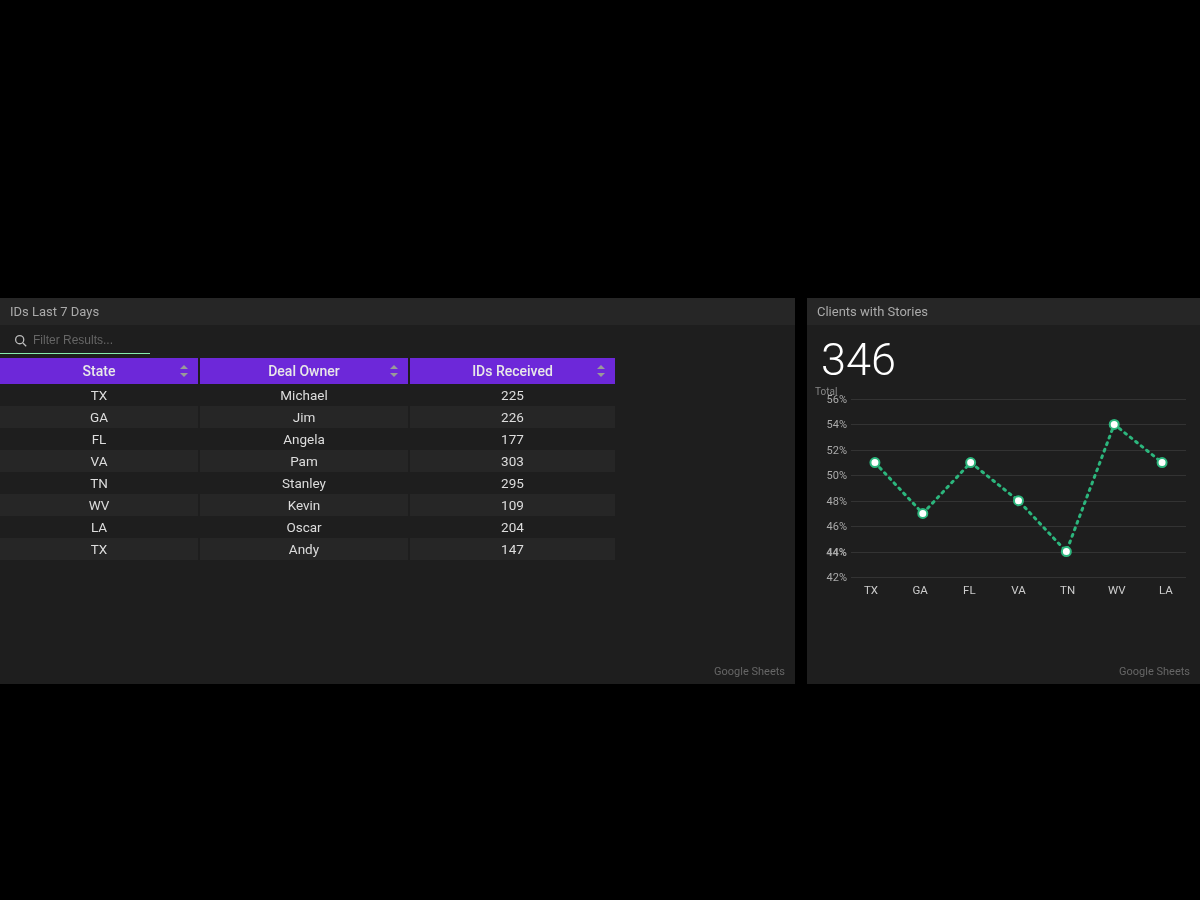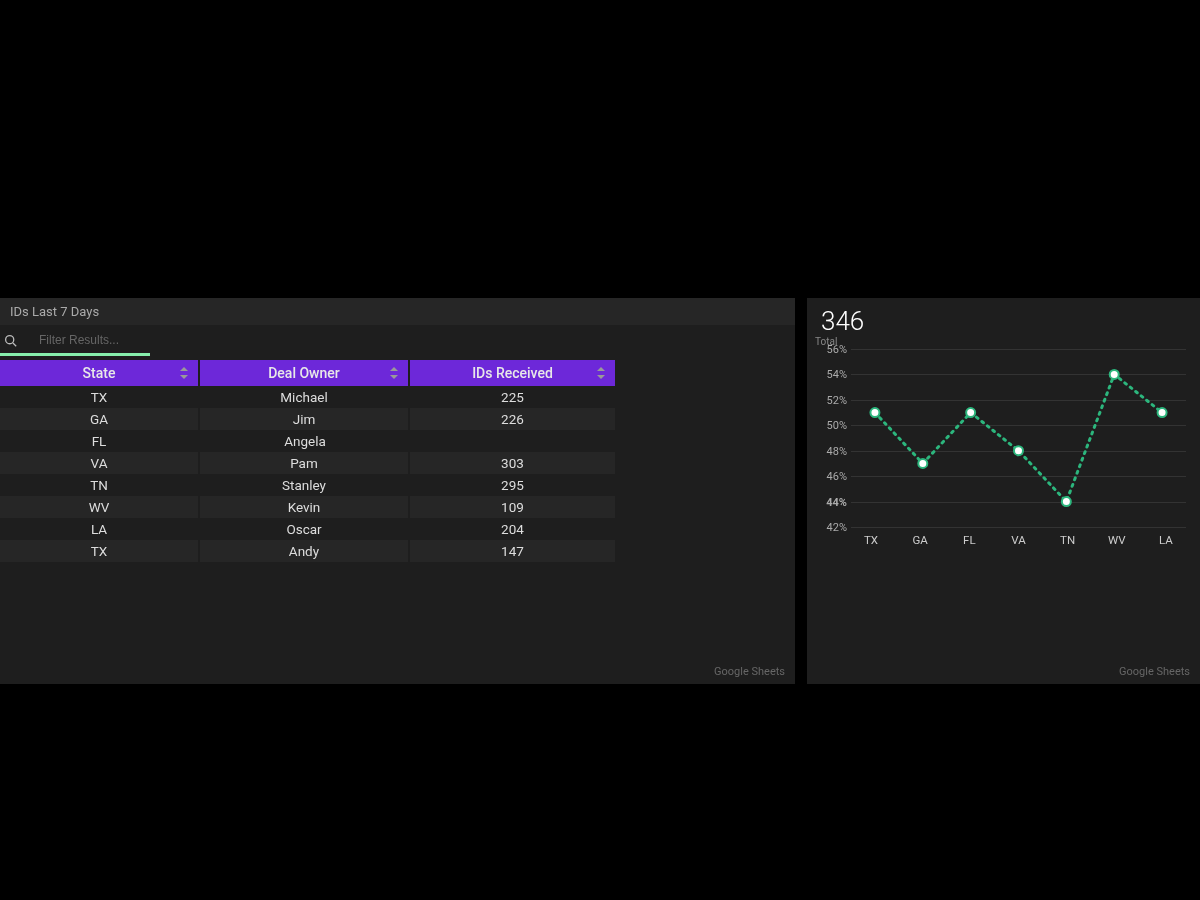--- a/index.html
+++ b/index.html
@@ -37,26 +37,26 @@
   .panel-body { flex: 1; position: relative; }
   .panel-footer {
     text-align: right;
     font-size: 11px;
     color: #666;
     padding: 4px 10px 6px;
   }
 
   
   .filter-wrap {
-    padding: 8px 4px 6px;
+    padding: 8px 14px 6px;
     display: flex;
     align-items: center;
-    gap: 22px;
+    gap: 6px;
     width: 150px;
-    border-bottom: 3px solid #86efac;
+    border-bottom: 1px solid #86efac;
     margin-bottom: 4px;
   }
   .filter-input {
     background: transparent;
     border: none;
     outline: none;
     color: #ccc;
     font-size: 12px;
     width: 110px;
   }
@@ -93,21 +93,21 @@
     top: 50%;
     transform: translateY(-50%);
     width: 8px; height: 12px;
   }
   .tbl-row.odd .td { background: transparent; }
   .tbl-row.even .td { background: #262626; }
   .td { color: #ddd; border-right: 2px solid #1e1e1e; }
   .td:last-child { border-right: none; }
 
   
-  .big-number { font-size: 26px; color: #fff; font-weight: 300; padding: 8px 14px 0; }
+  .big-number { font-size: 45px; color: #fff; font-weight: 300; padding: 8px 14px 0; }
   .big-label { font-size: 10px; color: #888; padding: 0 8px 2px; }
   .chart-area { position: relative; height: 208px; padding: 0 14px 0 44px; }
   .ytick {
     position: absolute;
     left: 10px;
     font-size: 11px;
     color: #aaa;
     transform: translateY(-50%);
     width: 30px;
     text-align: right;
@@ -175,20 +175,21 @@
               <div class="td">225</div>
             </div>
             <div class="tbl-row even">
               <div class="td">GA</div>
               <div class="td">Jim</div>
               <div class="td">226</div>
             </div>
             <div class="tbl-row odd">
               <div class="td">FL</div>
               <div class="td">Angela</div>
+              <div class="td">177</div>
             </div>
             <div class="tbl-row even">
               <div class="td">VA</div>
               <div class="td">Pam</div>
               <div class="td">303</div>
             </div>
             <div class="tbl-row odd">
               <div class="td">TN</div>
               <div class="td">Stanley</div>
               <div class="td">295</div>
@@ -208,20 +209,21 @@
               <div class="td">Andy</div>
               <div class="td">147</div>
             </div>
           </div>
       </div>
     </div>
     <div class="panel-footer">Google Sheets</div>
   </div>
 
   <div class="panel panel-right">
+    <div class="panel-header">Clients with Stories</div>
     <div class="panel-body">
       <div class="big-number">346</div>
       <div class="big-label">Total</div>
       <div class="chart-area" id="chart-area">
           <div class="gridline" style="top: 0px;"></div>
           <div class="ytick" style="top: 0px;">56%</div>
           <div class="gridline" style="top: 25.4286px;"></div>
           <div class="ytick" style="top: 25.4286px;">54%</div>
           <div class="gridline" style="top: 50.8571px;"></div>
           <div class="ytick" style="top: 50.8571px;">52%</div>

